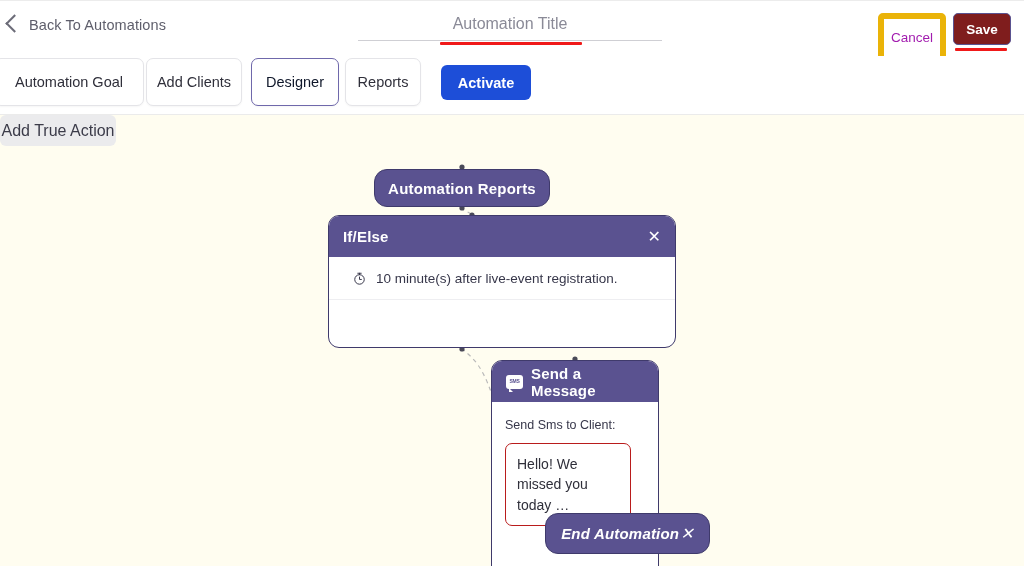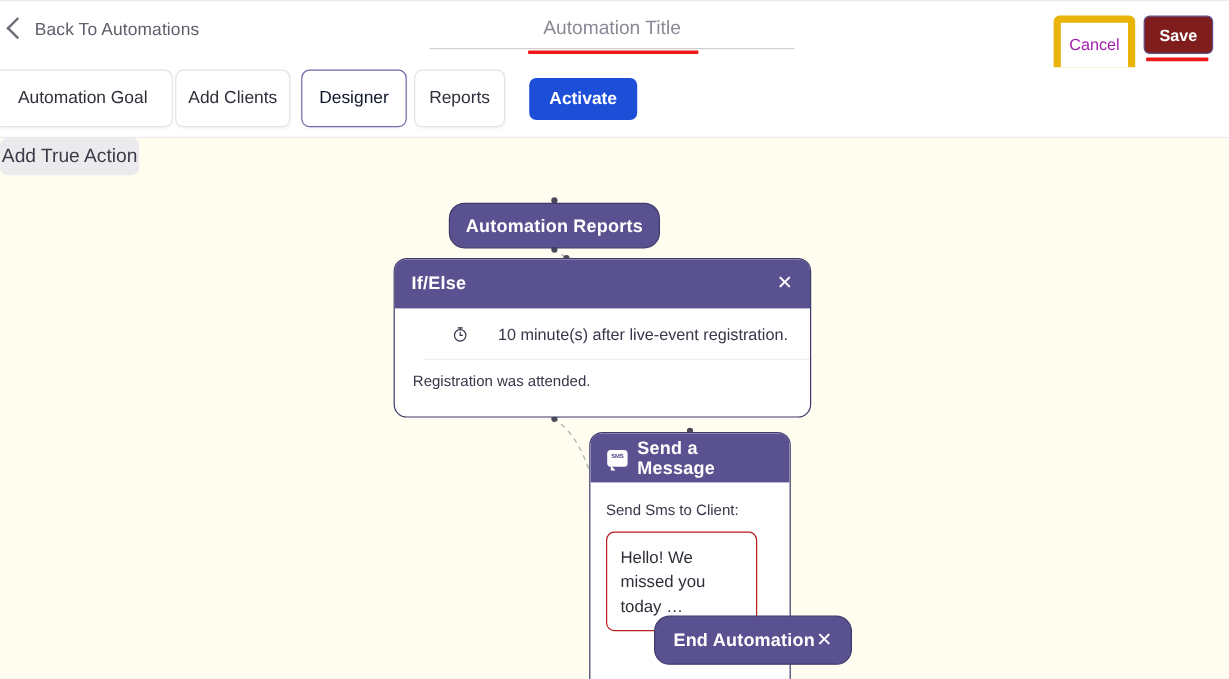--- a/index.html
+++ b/index.html
@@ -183,21 +183,21 @@
     color: #ffffff;
     display: flex;
     align-items: center;
     justify-content: center;
     font-size: 15px;
     font-weight: 600;
     letter-spacing: .2px;
     cursor: pointer;
   }
   .node-entrance { left: 374px; top: 54px; width: 176px; height: 38px; }
-  .node-end      { left: 545px; top: 398px; width: 165px; height: 41px; gap: 1px; }
+  .node-end      { left: 545px; top: 398px; width: 165px; height: 41px; gap: 1px; font-style: italic; }
   .end-x {
     font-size: 16px;
     font-weight: 400;
     line-height: 1;
   }
 
   
   .card {
     background: #ffffff;
     border: 1.4px solid #3f3a6b;
@@ -221,26 +221,25 @@
     font-size: 16px;
     font-weight: 400;
     line-height: 1;
     cursor: pointer;
   }
 
   .node-ifelse { left: 328px; top: 100px; width: 348px; height: 133px; }
   .ifelse-row1 {
     display: flex;
     align-items: center;
-    gap: 24px;
+    gap: 9px;
     padding: 14px 14px 13px 23px;
     font-size: 13.5px;
     color: #37374a;
     border-bottom: 1px solid #eeeef1;
-    margin-left: 24px;
   }
   .ifelse-row2 {
     padding: 11px 15px;
     font-size: 12.5px;
     color: #37374a;
   }
 
   .node-msg { left: 491px; top: 245px; width: 168px; height: 248px; }
   .msg-head-icon {
     width: 17px; height: 14px;
@@ -377,21 +376,20 @@
       </div>
       <div class="ifelse-row1">
         <svg width="15" height="15" viewBox="0 0 24 24">
           <circle cx="12" cy="13.5" r="7.6" fill="none" stroke="#37374a" stroke-width="1.6"></circle>
           <path d="M12 9.6 V13.5 H15" fill="none" stroke="#37374a" stroke-width="1.6" stroke-linecap="round"></path>
           <path d="M9.3 3.6 H14.7" stroke="#37374a" stroke-width="1.6" stroke-linecap="round"></path>
           <path d="M12 3.6 V5.9" stroke="#37374a" stroke-width="1.6" stroke-linecap="round"></path>
         </svg>
         <span>10 minute(s) after live-event registration.</span>
       </div>
-      <div class="ifelse-row2">Registration was attended.</div>
     </div>
 
     <div class="node-addtrue">Add True Action</div>
 
     <div class="node card node-msg">
       <div class="card-head">
         <span class="msg-head-icon">
           <span>SMS</span>
         </span>
         <span class="ttl">Send a Message</span>

